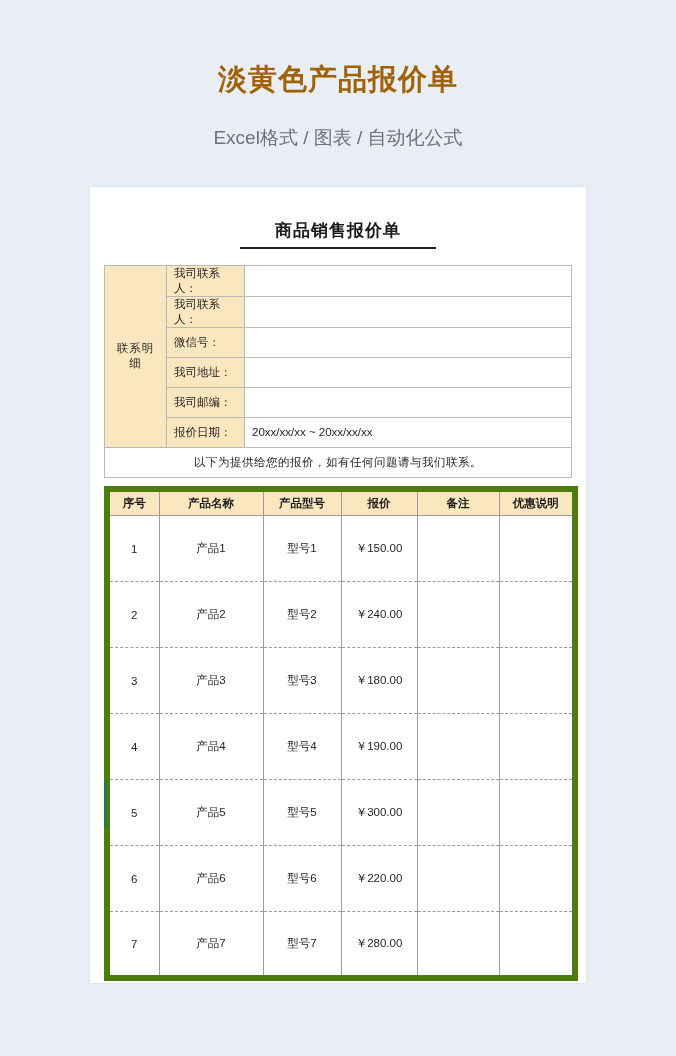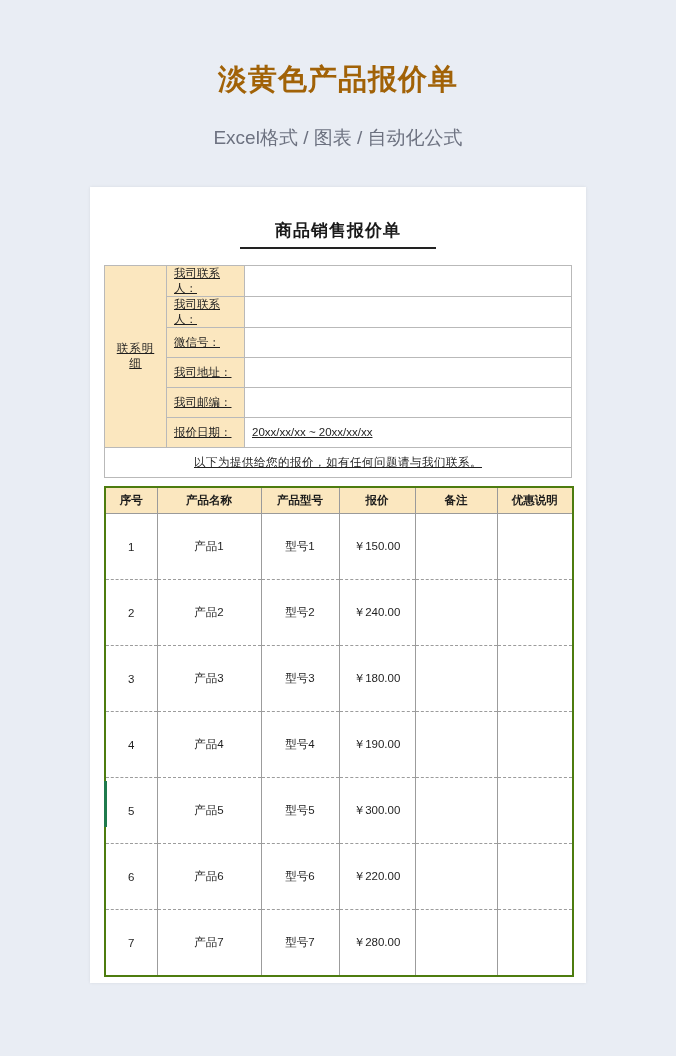--- a/index.html
+++ b/index.html
@@ -61,21 +61,20 @@
     width: 468px;
     margin: 0 auto;
     table-layout: fixed;
   }
   table.contact td {
     border: 1px solid #b9b9b9;
     height: 30px;
     font-size: 11.5px;
     color: #1f1f1f;
     padding: 0 7px;
-    text-decoration: underline;
   }
   td.label-merge {
     background: #fbe7bf;
     text-align: center;
     font-size: 11.5px;
     width: 62px;
     letter-spacing: 1px;
   }
   td.row-label {
     background: #fbe7bf;
@@ -91,21 +90,21 @@
     color: #3b3b3b;
     background: #ffffff;
     height: 26px;
     letter-spacing: 0.5px;
   }
   table.products {
     border-collapse: collapse;
     width: 468px;
     margin: 8px auto 0 auto;
     table-layout: fixed;
-    border: 2px solid #4d7c0f;
+    border: 6px solid #4d7c0f;
   }
   table.products th {
     background: #fbe7bf;
     border: 1px solid #9a9a9a;
     height: 27px;
     font-size: 11.5px;
     font-weight: bold;
     color: #1a1a1a;
   }
   table.products td {

